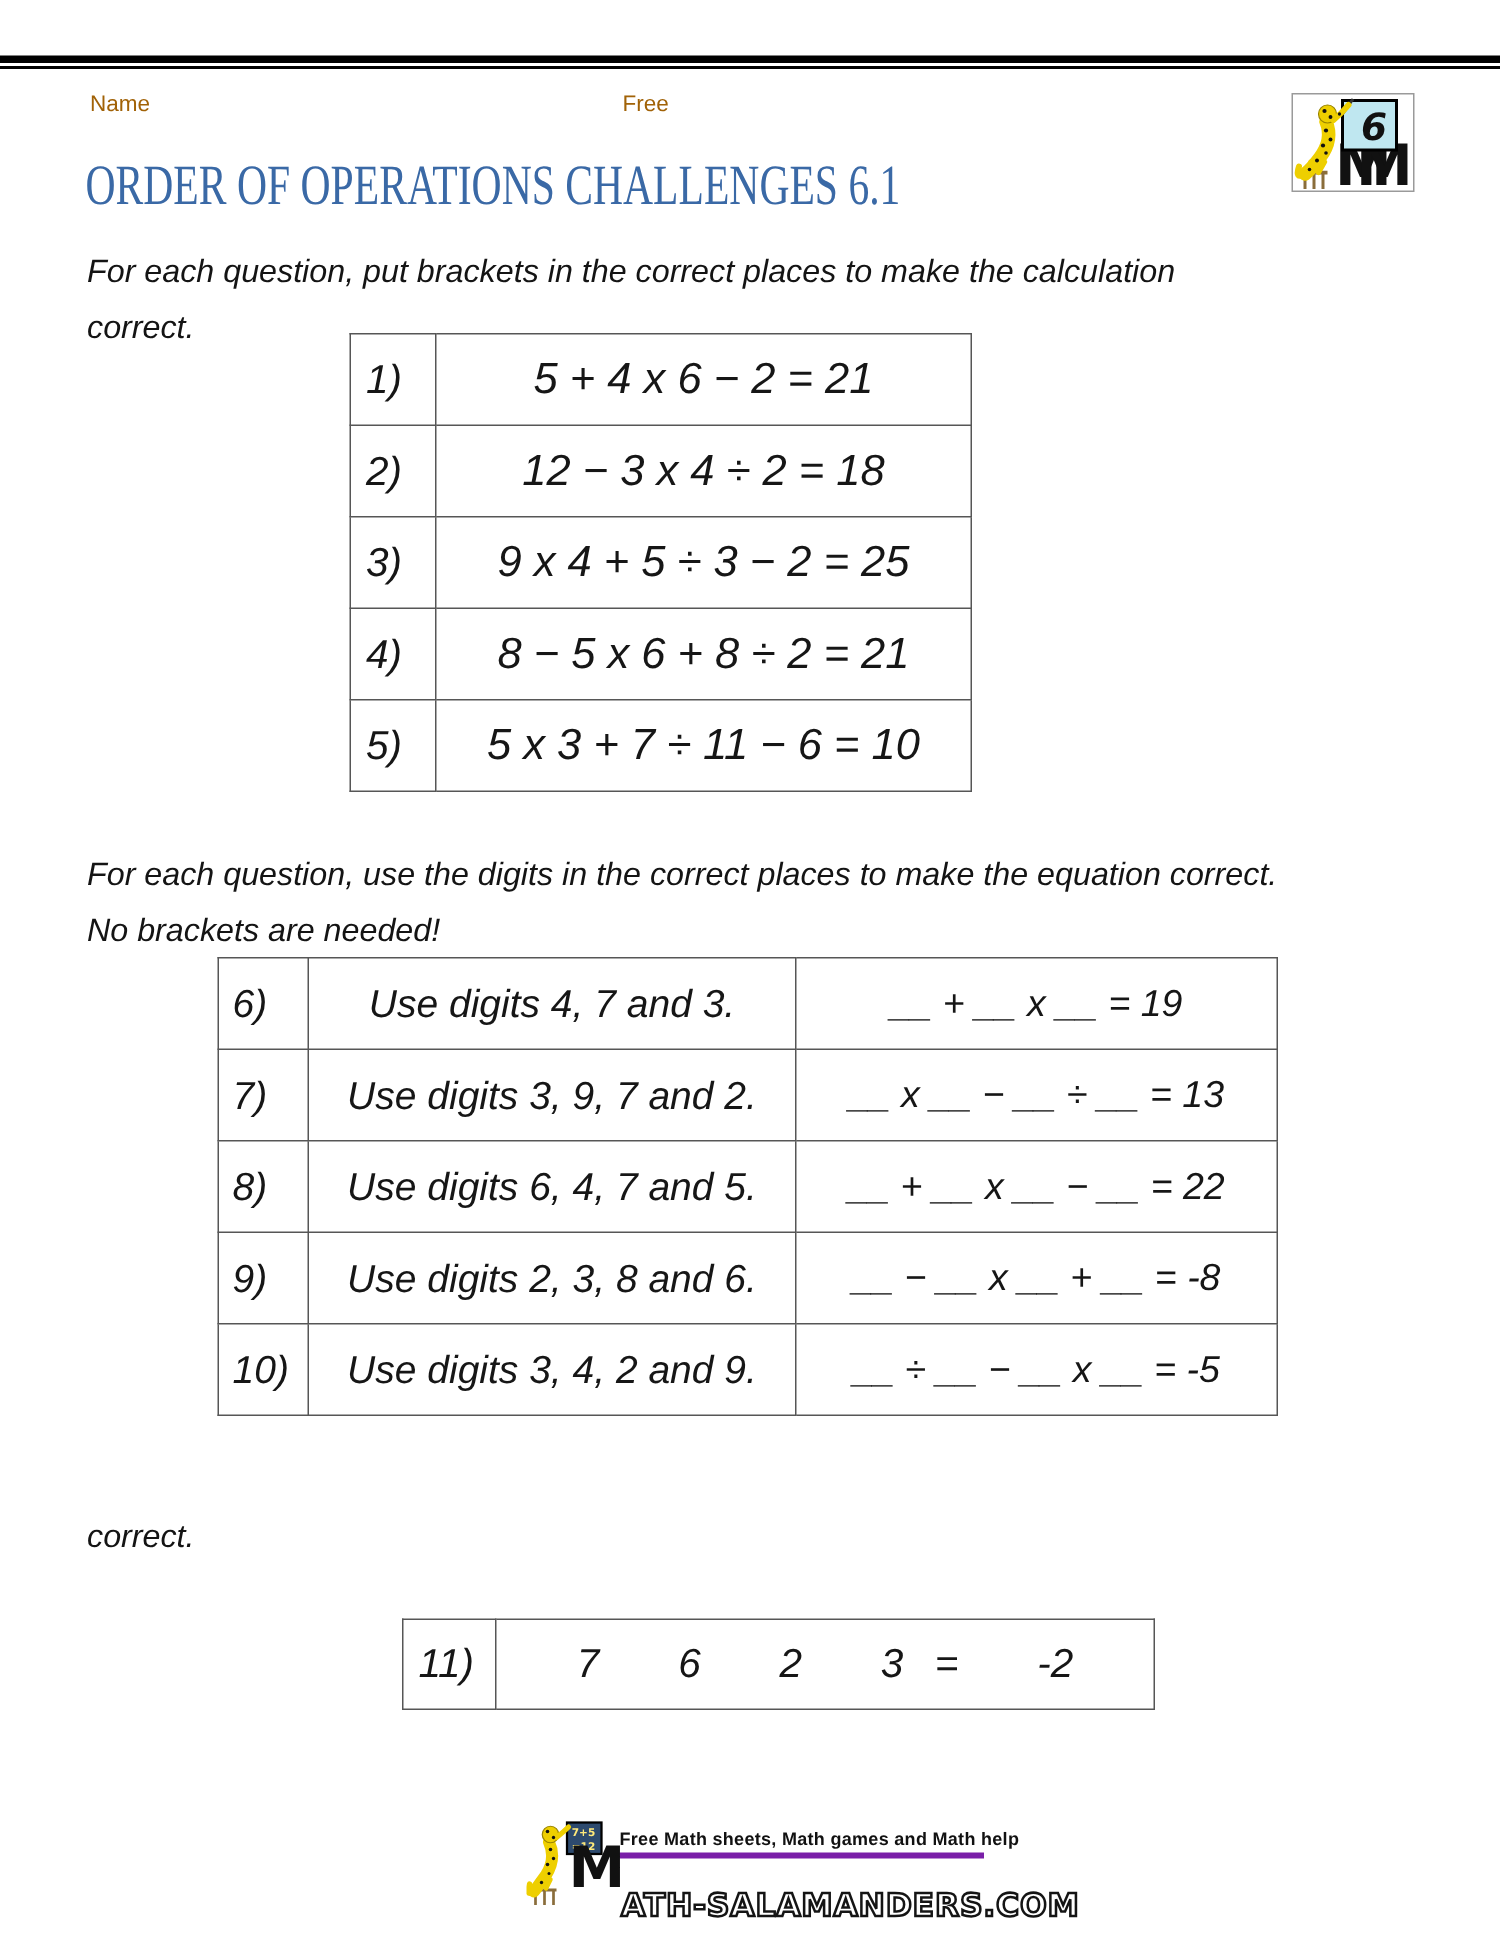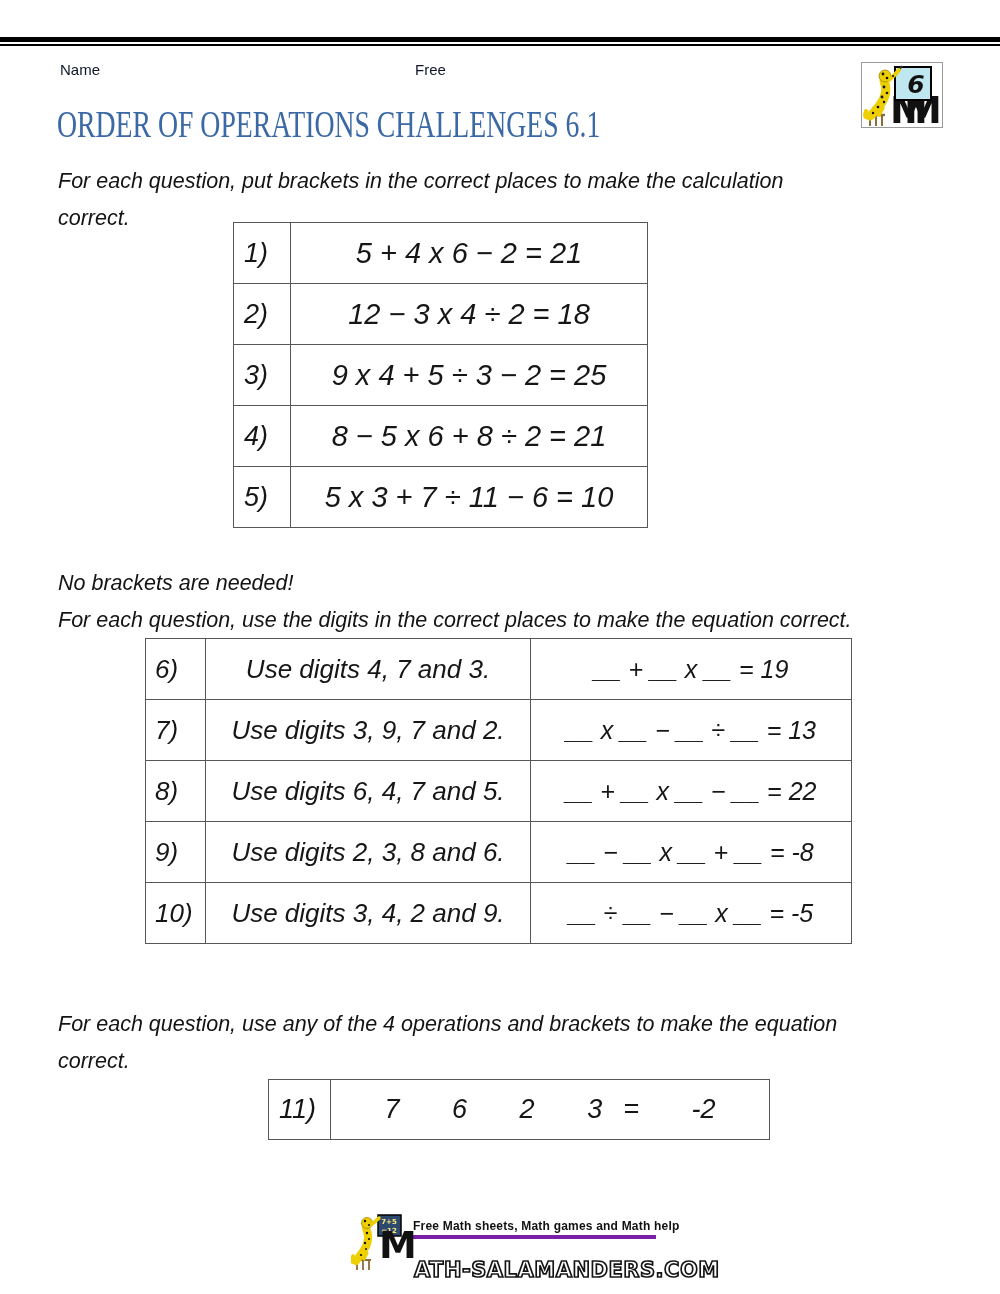--- a/index.html
+++ b/index.html
@@ -5,21 +5,21 @@
   * { margin:0; padding:0; box-sizing:border-box; }
   html,body { background:#ffffff; }
   .page {
     position:relative; width:1000px; height:1294px; background:#ffffff;
     font-family:"Liberation Sans", sans-serif; color:#1a1a1a; overflow:hidden;
   }
   .top-rule {
     position:absolute; left:0; top:37px; width:1000px; height:9px;
     border-top:5px solid #000; border-bottom:2px solid #000;
   }
-  .field-label { position:absolute; font-size:15px; color:#0f172a; }
+  .field-label { position:absolute; font-size:15px; color:#a16207; }
   .name-label { left:60px; top:61px; }
   .date-label { left:415px; top:61px; }
 
   .logo-box {
     position:absolute; left:861px; top:62px; width:82px; height:66px;
     border:1px solid #9a9a9a; background:#fff;
   }
 
   .page-title {
     position:absolute; left:57px; top:105px;
@@ -153,22 +153,22 @@
         <td class="eq">8 − 5 x 6 + 8 ÷ 2 = 21</td>
       </tr>
       <tr>
         <td class="num">5)</td>
         <td class="eq">5 x 3 + 7 ÷ 11 − 6 = 10</td>
       </tr>
     </tbody>
   </table>
 
   <div class="instr instr-2">
+    <div>For each question, use the digits in the correct places to make the equation correct.</div>
     <div>No brackets are needed!</div>
-    <div>For each question, use the digits in the correct places to make the equation correct.</div>
   </div>
 
   <table class="wk t2">
     <colgroup>
         <col class="c-num">
         <col class="c-dig">
         <col>
       </colgroup>
     <tbody>
       <tr>
@@ -193,21 +193,20 @@
       </tr>
       <tr>
         <td class="num">10)</td>
         <td class="dig">Use digits 3, 4, 2 and 9.</td>
         <td class="eq">__ ÷ __ − __ x __ = -5</td>
       </tr>
     </tbody>
   </table>
 
   <div class="instr instr-3">
-    <div>For each question, use any of the 4 operations and brackets to make the equation</div>
     <div>correct.</div>
   </div>
 
   <table class="wk t3">
     <colgroup>
         <col class="c-num">
         <col>
       </colgroup>
     <tbody>
       <tr>

